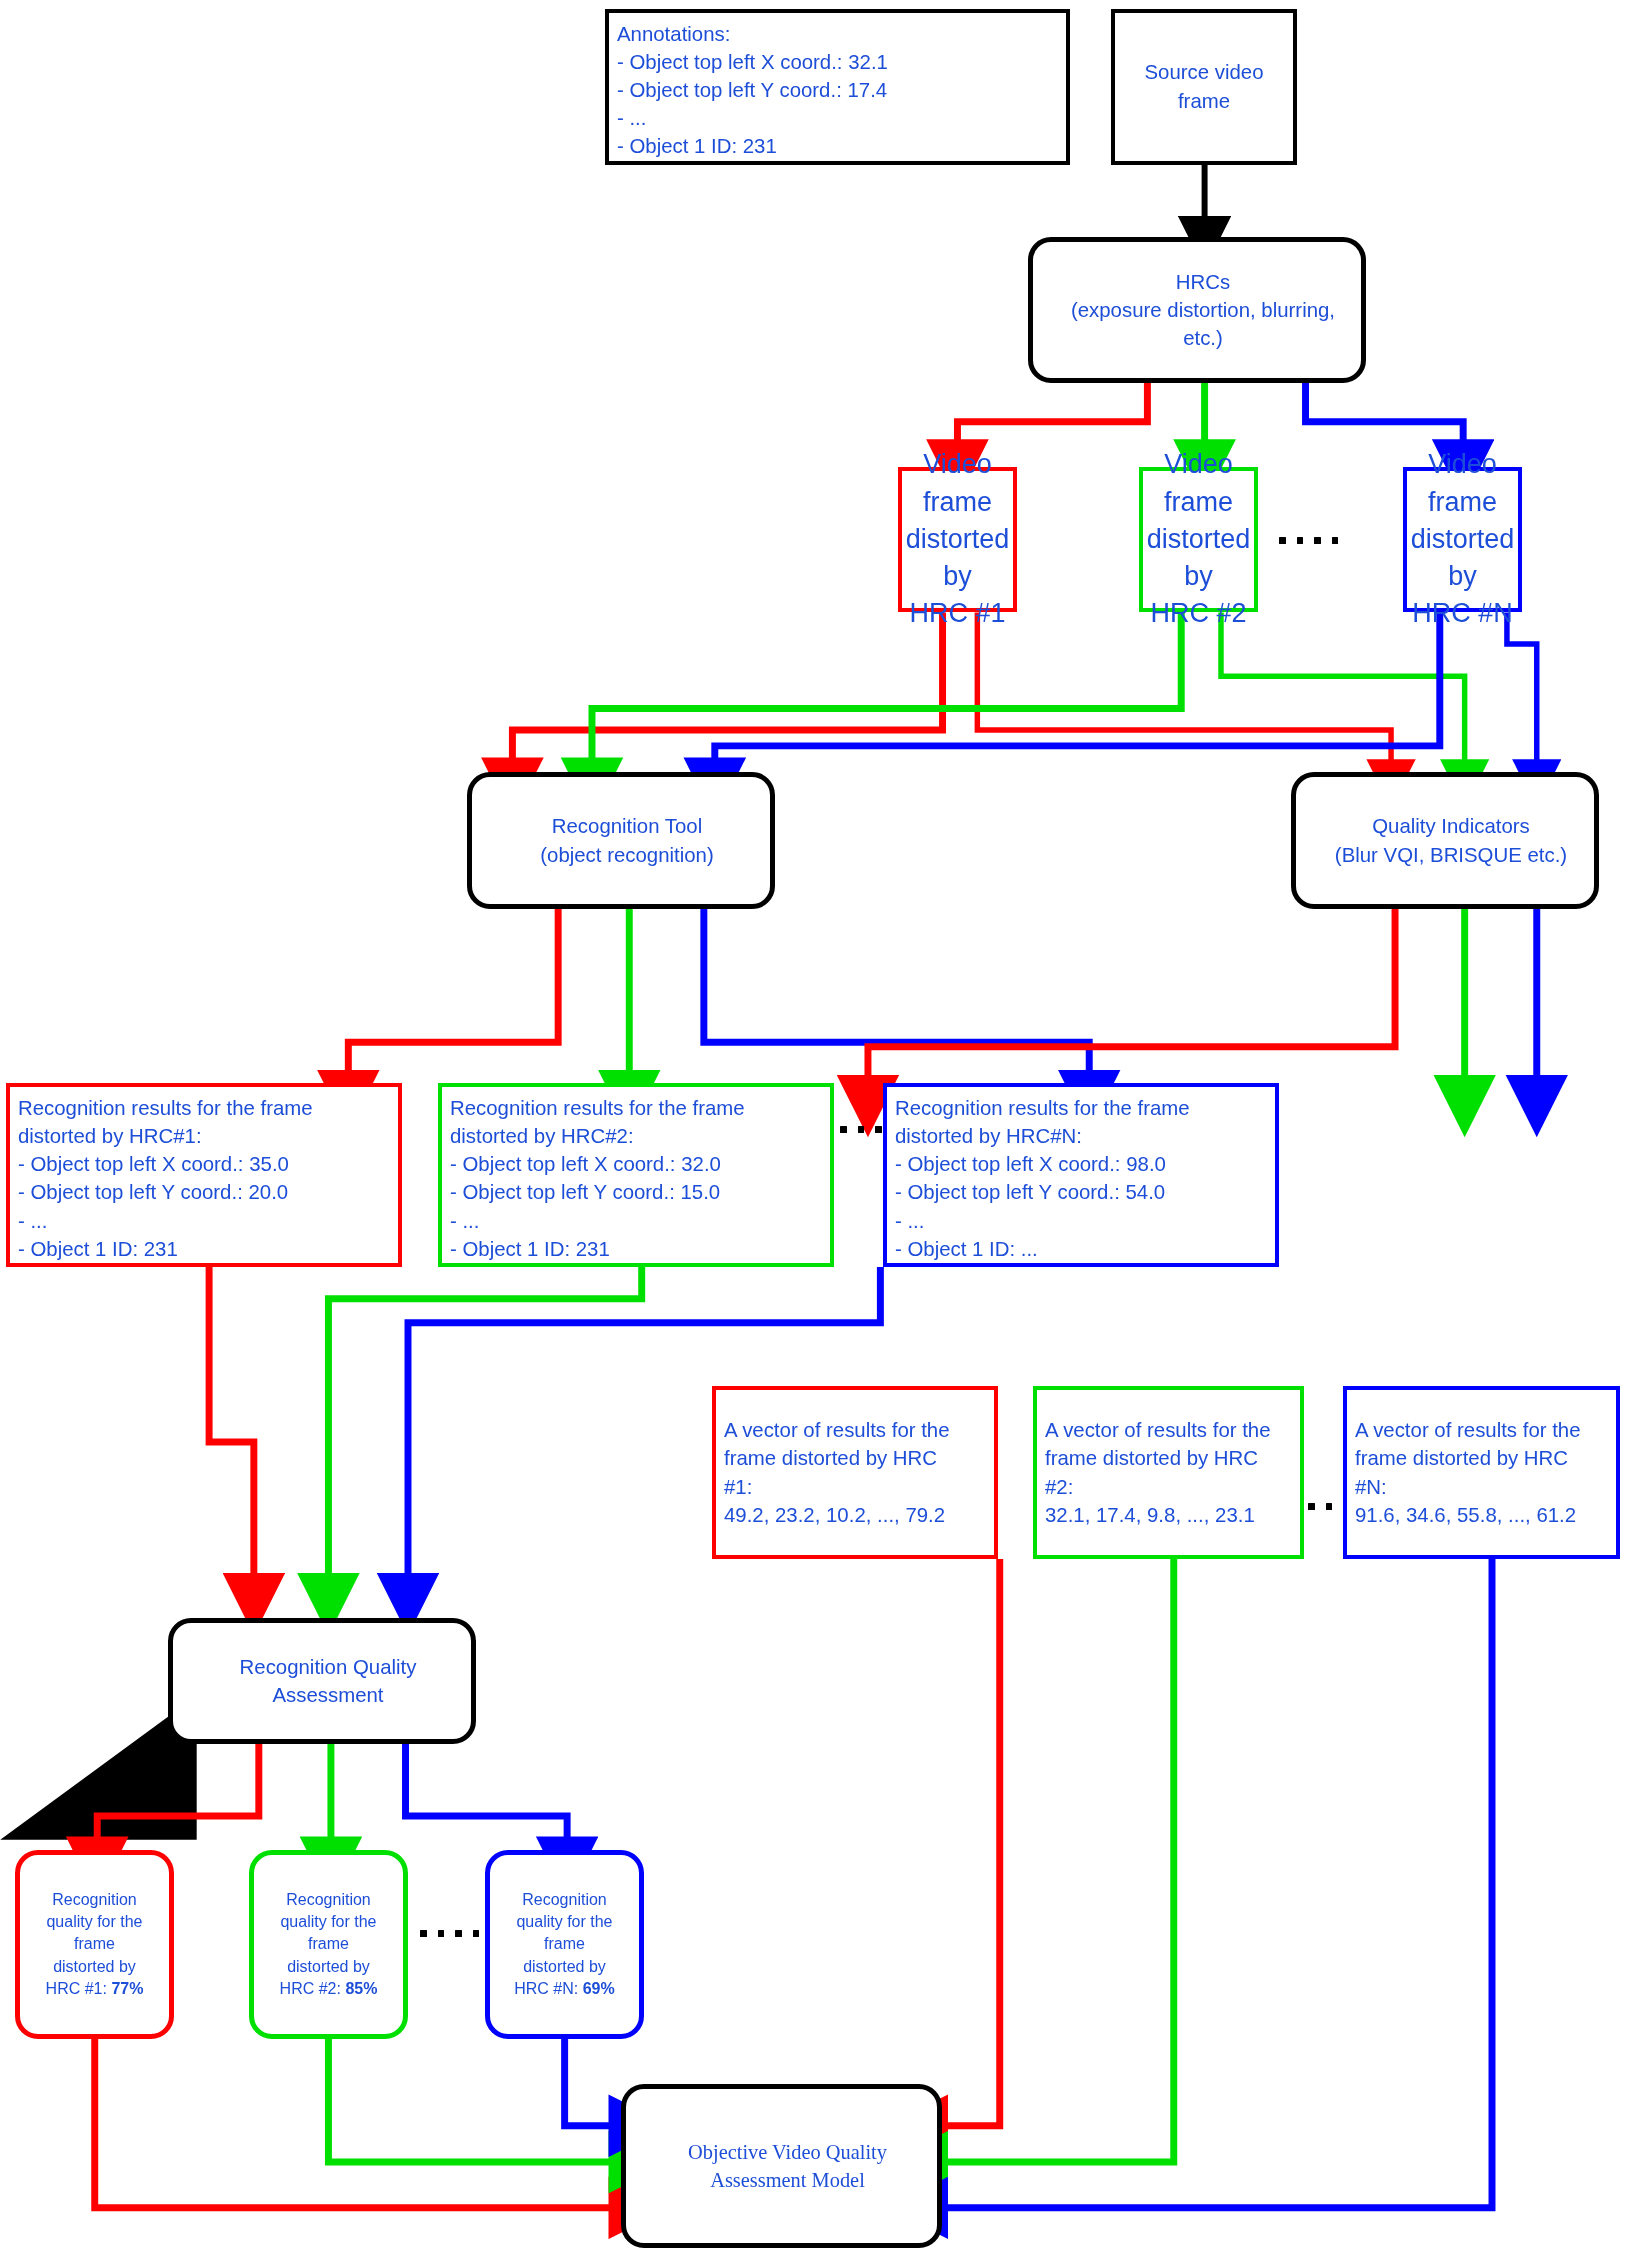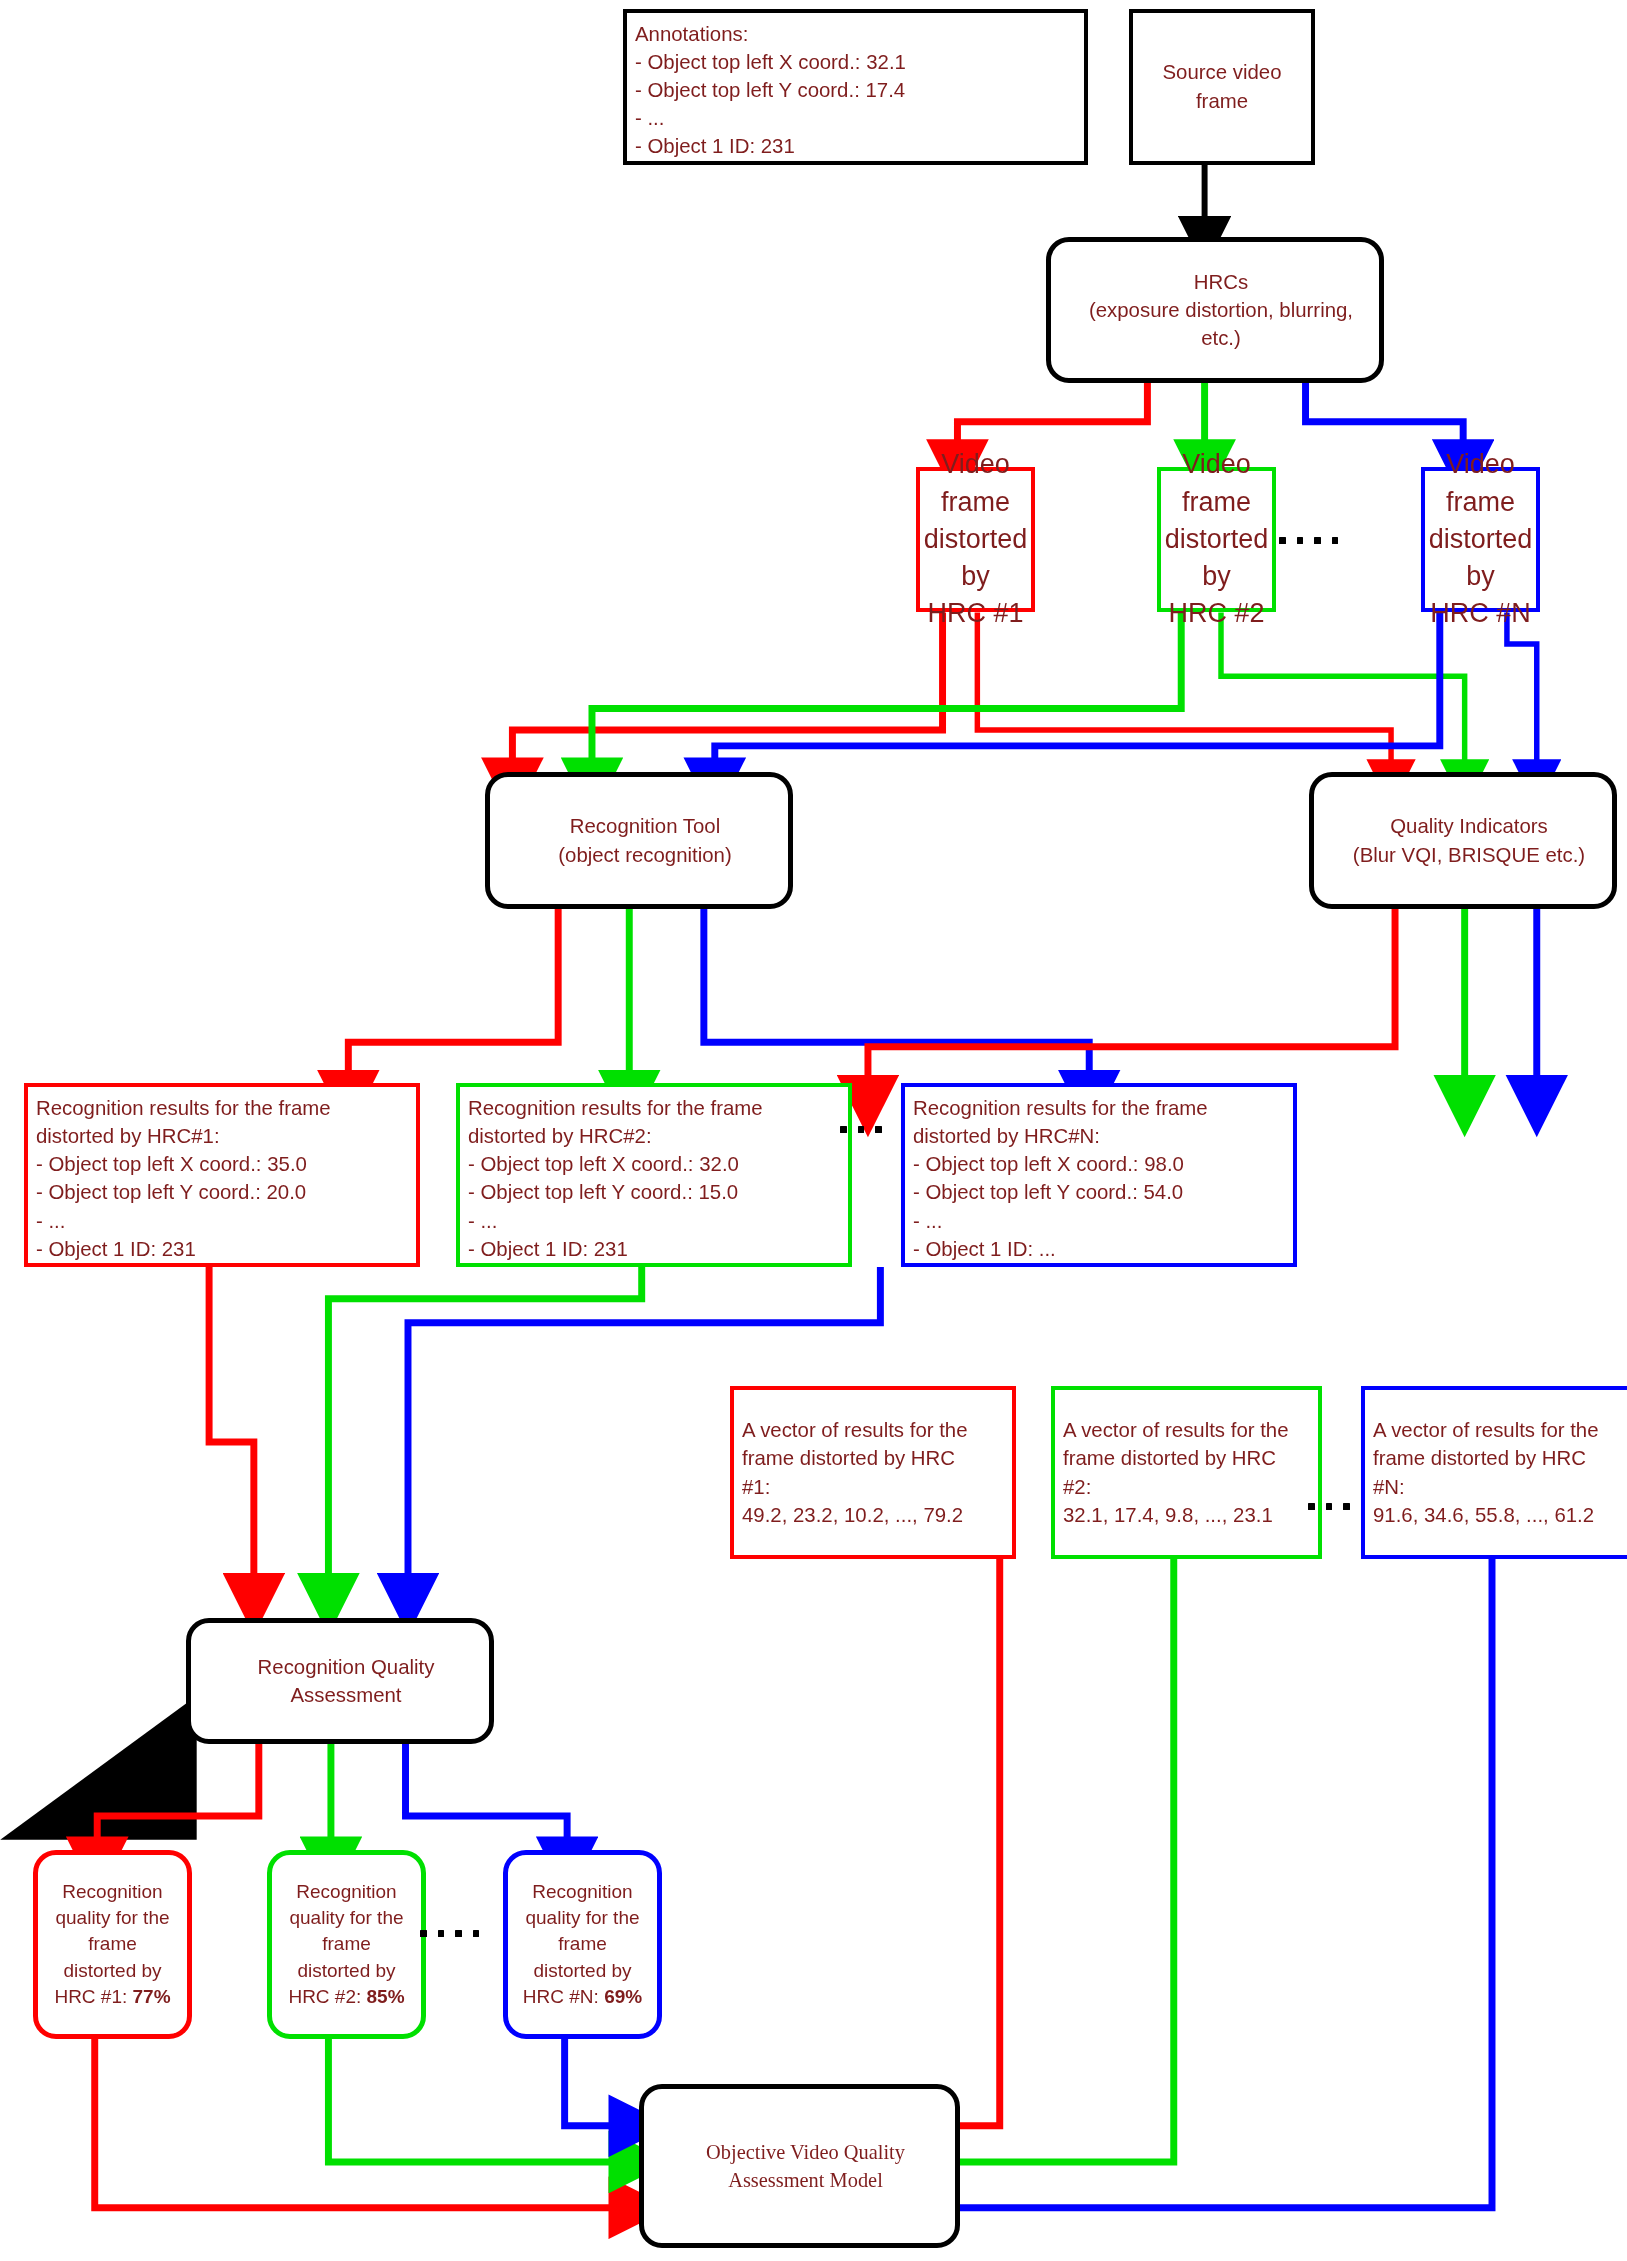--- a/index.html
+++ b/index.html
@@ -1,32 +1,32 @@
 <!DOCTYPE html>
 <html style="font-size:8px"><head>
 <meta charset="utf-8">
 <style>
   html,body{margin:0;padding:0;background:#fff;}
   body{font-family:"Liberation Sans", sans-serif;}
   #stage{position:relative;width:1628px;height:2261px;background:#fff;overflow:hidden;}
   #wires{position:absolute;left:0;top:0;width:1628px;height:2261px;pointer-events:none;}
   .node{position:absolute;box-sizing:border-box;background:#fff;display:flex;
-        align-items:center;justify-content:center;text-align:center;color:#7f1d1d;margin-left:18px;}
+        align-items:center;justify-content:center;text-align:center;color:#1d4ed8;}
   .sq{border:4.5px solid #000;}
   .rnd{border:5.5px solid #000;border-radius:23px;padding-left:12px;}
   .sq-r{border:4.5px solid #ff0000;}
   .sq-g{border:4.5px solid #00e000;}
   .sq-b{border:4.5px solid #0000ff;}
   .rnd-r{border:5.5px solid #ff0000;border-radius:23px;}
   .rnd-g{border:5.5px solid #00e000;border-radius:23px;}
   .rnd-b{border:5.5px solid #0000ff;border-radius:23px;}
   .txt{white-space:pre-line;line-height:1.38;}
   .left{justify-content:flex-start;text-align:left;}
   .pad{padding:7px 8px;}
-  .f38{font-size:19px;}
+  .f38{font-size:16px;}
   .f40{font-size:27px;}
   .f41{font-size:20.4px;}
   .dots{position:absolute;display:flex;align-items:center;gap:11px;}
   .dots i{display:block;width:6.5px;height:6.5px;background:#000;border-radius:0.5px;}
   b{font-weight:bold;}
 </style>
 </head>
 <body>
 
 <div id="stage">

